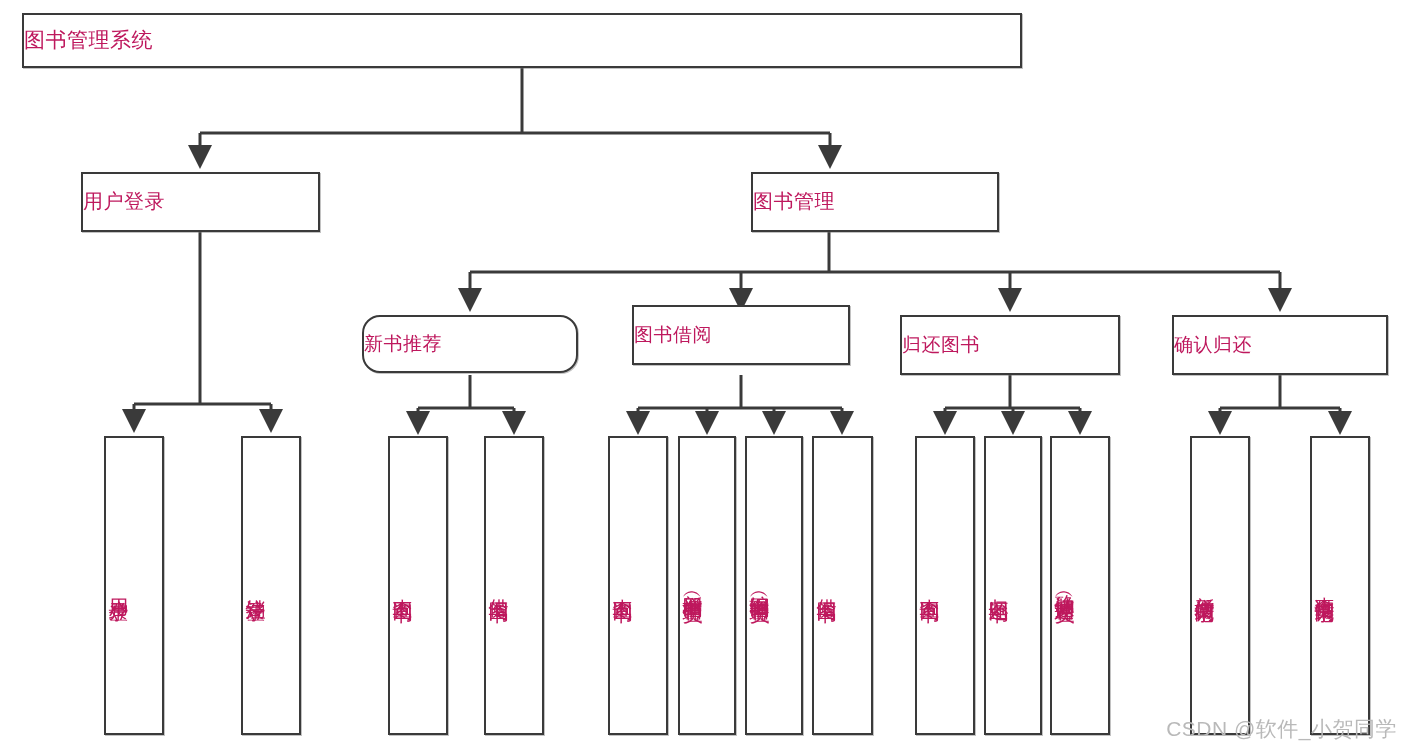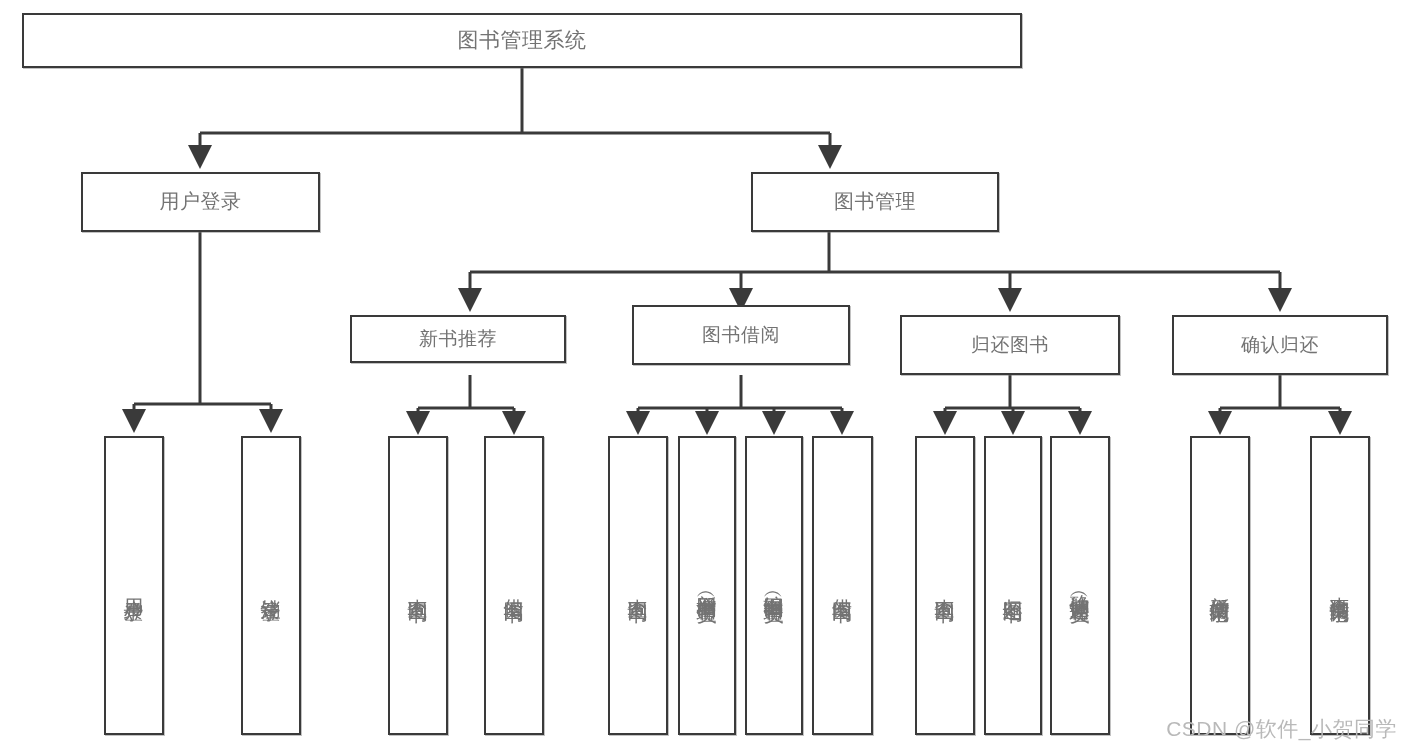--- a/index.html
+++ b/index.html
@@ -26,22 +26,22 @@
     height: 747px;
     pointer-events: none;
   }
   .node {
     position: absolute;
     box-sizing: border-box;
     background: #ffffff;
     border: 2px solid #3a3a3a;
     display: flex;
     align-items: center;
-    justify-content: center;
-    color: #737373;
+    justify-content: flex-start;
+    color: #be185d;
     box-shadow: 1px 1px 0 rgba(120,120,120,0.45);
   }
   .node .label {
     display: block;
     text-align: center;
     line-height: 1.18;
     letter-spacing: 0.5px;
   }
   .node-root .label { font-size: 21px; }
   .node-l1 .label  { font-size: 20px; }
@@ -129,21 +129,21 @@
     <span class="label">图书管理系统</span>
   </div>
 
   <div class="node node-l1" style="left:81px; top:172px; width:239px; height:60px;">
     <span class="label">用户登录</span>
   </div>
   <div class="node node-l1" style="left:751px; top:172px; width:248px; height:60px;">
     <span class="label">图书管理</span>
   </div>
 
-  <div class="node node-l2" style="left:350px; top:315px; width:216px; height:48px;">
+  <div class="node node-l2" style="left:362px; top:315px; width:216px; height:58px;border-radius:18px;">
     <span class="label">新书推荐</span>
   </div>
   <div class="node node-l2" style="left:632px; top:305px; width:218px; height:60px;">
     <span class="label">图书借阅</span>
   </div>
   <div class="node node-l2" style="left:900px; top:315px; width:220px; height:60px;">
     <span class="label">归还图书</span>
   </div>
   <div class="node node-l2" style="left:1172px; top:315px; width:216px; height:60px;">
     <span class="label">确认归还</span>

